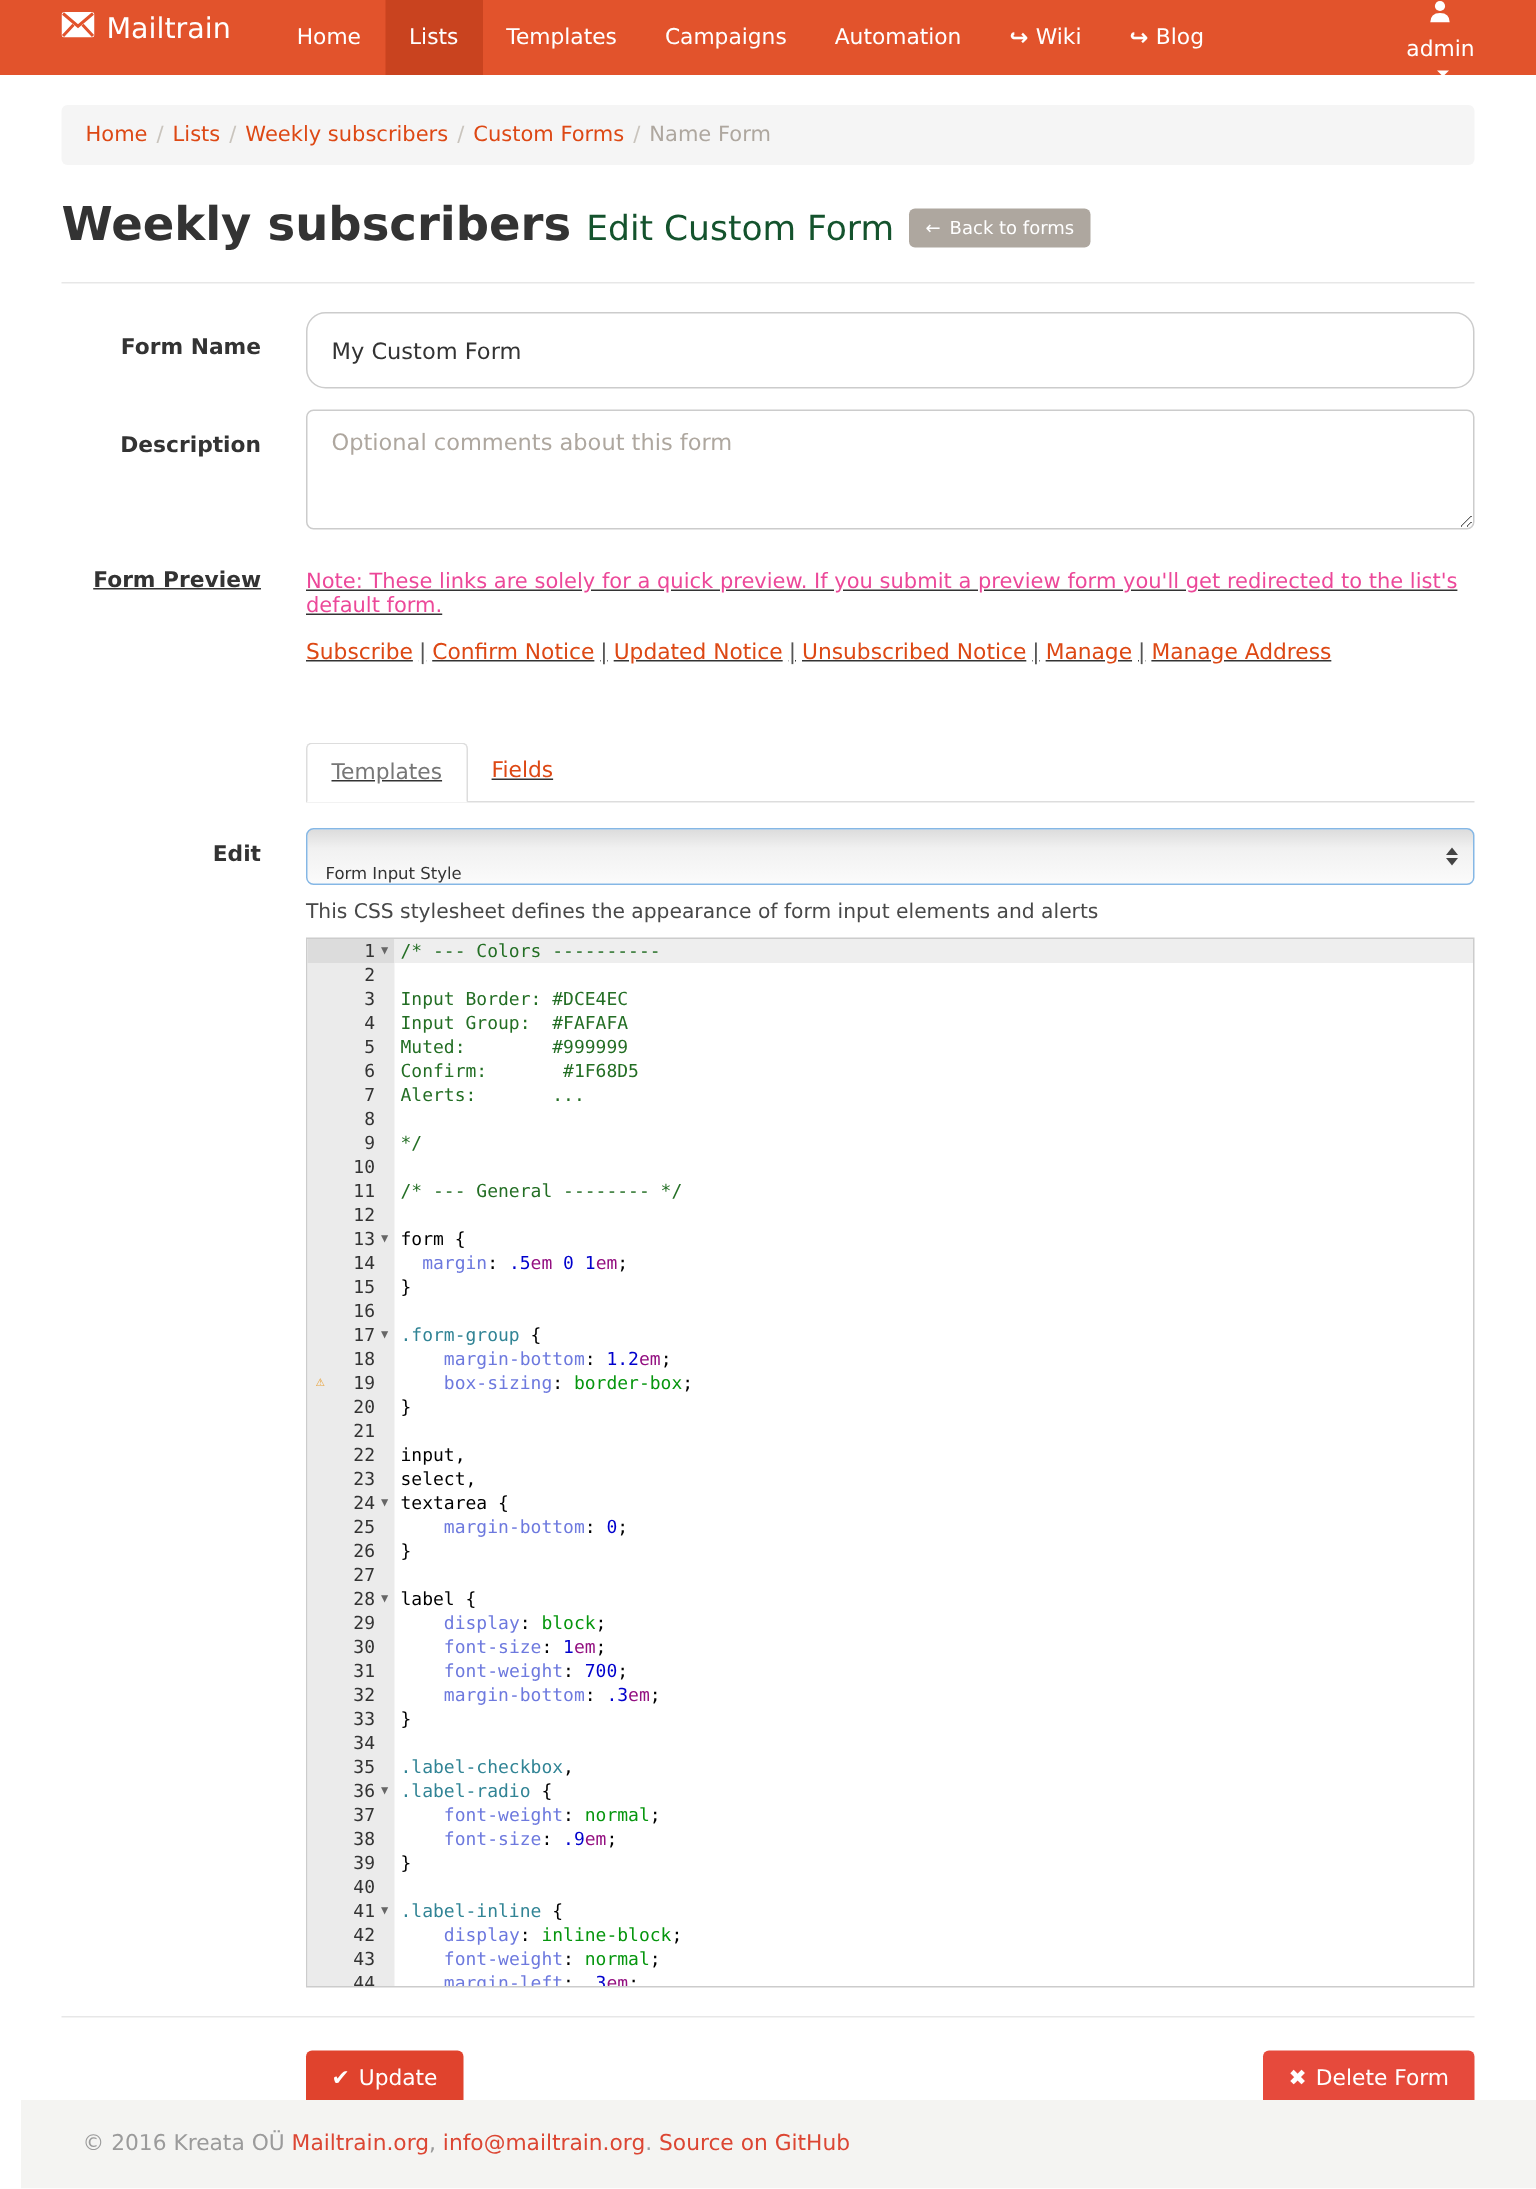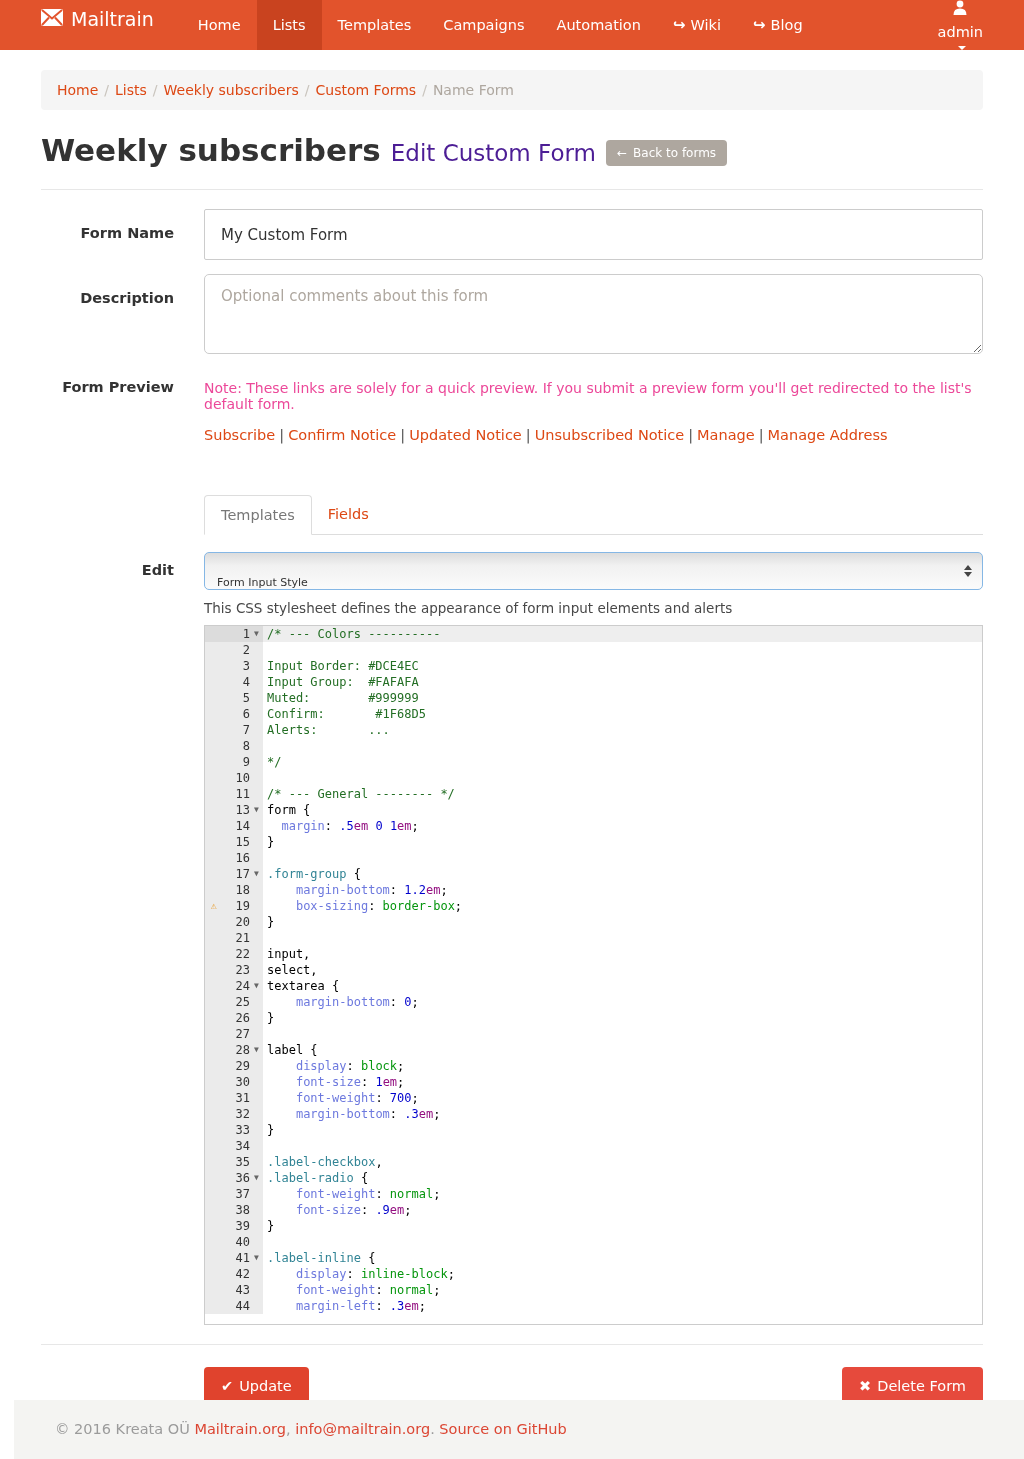--- a/index.html
+++ b/index.html
@@ -20,30 +20,30 @@
   .navbar .user { display:flex; align-items:center; gap:6px; padding:0 41px 0 12px; cursor:pointer; font-size:14.5px;flex-direction:column; }
   .caret { display:inline-block; width:0; height:0; border-left:4px solid transparent; border-right:4px solid transparent; border-top:4px solid #fff; margin-left:3px; }
   .share-icon { font-weight:bold; font-size:15px; }
   
   .container { width:942px; margin:0 41px; }
   .breadcrumb { margin-top:20px; background:#f5f5f5; border-radius:4px; padding:12px 16px; font-size:14px; color:#aea79f; }
   .breadcrumb a { color:var(--link); text-decoration:none; cursor:pointer; }
   .breadcrumb .sep { color:#c9c4bd; padding:0 6px; }
   .page-header { margin-top:22px; display:flex; align-items:baseline; gap:10px; }
   .page-header .title { font-size:31px; font-weight:bold; color:#333; }
-  .page-header .subtitle { font-size:23px; color:#4c1d95; }
+  .page-header .subtitle { font-size:23px; color:#14532d; }
   .btn { border:none; border-radius:4px; color:#fff; cursor:pointer; display:inline-flex; align-items:center; gap:6px; font-family:inherit; }
   .btn-back { background:var(--btn-default); font-size:12px; padding:6px 11px; position:relative; top:-4px; }
   hr.rule { border:none; border-top:1px solid #e7e7e7; margin:19px 0; }
   
   .form-row { display:flex; margin-bottom:14px; }
   .form-label { width:163px; padding-right:30px; text-align:right; font-weight:bold; font-size:14.5px; padding-top:16px; }
   .form-label.small-pad { padding-top:8px; }
   .form-control-col { width:779px; }
-  .text-input { width:100%; height:51px; border:1px solid #ccc; border-radius:2px; padding:12px 16px; font-size:15px; color:#333; font-family:inherit; }
+  .text-input { width:100%; height:51px; border:1px solid #ccc; border-radius:13px; padding:12px 16px; font-size:15px; color:#333; font-family:inherit; }
   .textarea { width:100%; height:80px; border:1px solid #ccc; border-radius:5px; padding:12px 16px; font-size:15px; color:#333; font-family:inherit; resize:vertical; }
   .textarea::placeholder, .text-input::placeholder { color:#aea79f; opacity:1; }
   .note { font-size:14px; color:#ec4899; padding-top:9px; }
   .preview-links { margin-top:15px; font-size:14.5px; color:#333; }
   .preview-links a { color:var(--link); text-decoration:none; cursor:pointer; }
   .preview-links .sep { color:#555; padding:0 4px; }
   
   .tabs { margin-top:52px; border-bottom:1px solid #ddd; display:flex; }
   .tab { padding:11px 16px; font-size:14.5px; cursor:pointer; }
   .tab.active { background:#fff; color:#777; border:1px solid #ddd; border-bottom:1px solid #fff; border-radius:4px 4px 0 0; margin-bottom:-1px; }
@@ -154,21 +154,21 @@
     </div>
   </div>
 
   <div class="form-row">
     <div class="form-label">Description</div>
     <div class="form-control-col">
       <textarea class="textarea" placeholder="Optional comments about this form" style=""></textarea>
     </div>
   </div>
 
-  <div class="form-row" style="margin-bottom:0;">
+  <div class="form-row" style="margin-bottom:0;text-decoration:underline;">
     <div class="form-label small-pad">Form Preview</div>
     <div class="form-control-col">
       <div class="note">Note: These links are solely for a quick preview. If you submit a preview form you'll get redirected to the list's default form.</div>
       <div class="preview-links" id="preview-links"><a>Subscribe</a><span class="sep">|</span><a>Confirm Notice</a><span class="sep">|</span><a>Updated Notice</a><span class="sep">|</span><a>Unsubscribed Notice</a><span class="sep">|</span><a>Manage</a><span class="sep">|</span><a>Manage Address</a></div>
 
       <div class="tabs" id="tabs">
           <div class="tab active">Templates</div>
           <div class="tab inactive">Fields</div>
         </div>
     </div>
@@ -191,20 +191,21 @@
           <div class="code-line"><div class="gutter"><span class="warn"></span><span class="num">2</span><span class="fold"></span></div><div class="code-text"></div></div>
           <div class="code-line"><div class="gutter"><span class="warn"></span><span class="num">3</span><span class="fold"></span></div><div class="code-text"><span class="tok-c">Input Border: #DCE4EC</span></div></div>
           <div class="code-line"><div class="gutter"><span class="warn"></span><span class="num">4</span><span class="fold"></span></div><div class="code-text"><span class="tok-c">Input Group:  #FAFAFA</span></div></div>
           <div class="code-line"><div class="gutter"><span class="warn"></span><span class="num">5</span><span class="fold"></span></div><div class="code-text"><span class="tok-c">Muted:        #999999</span></div></div>
           <div class="code-line"><div class="gutter"><span class="warn"></span><span class="num">6</span><span class="fold"></span></div><div class="code-text"><span class="tok-c">Confirm:       #1F68D5</span></div></div>
           <div class="code-line"><div class="gutter"><span class="warn"></span><span class="num">7</span><span class="fold"></span></div><div class="code-text"><span class="tok-c">Alerts:       ...</span></div></div>
           <div class="code-line"><div class="gutter"><span class="warn"></span><span class="num">8</span><span class="fold"></span></div><div class="code-text"></div></div>
           <div class="code-line"><div class="gutter"><span class="warn"></span><span class="num">9</span><span class="fold"></span></div><div class="code-text"><span class="tok-c">*/</span></div></div>
           <div class="code-line"><div class="gutter"><span class="warn"></span><span class="num">10</span><span class="fold"></span></div><div class="code-text"></div></div>
           <div class="code-line"><div class="gutter"><span class="warn"></span><span class="num">11</span><span class="fold"></span></div><div class="code-text"><span class="tok-c">/* --- General -------- */</span></div></div>
+          <div class="code-line"><div class="gutter"><span class="warn"></span><span class="num">12</span><span class="fold"></span></div><div class="code-text"></div></div>
           <div class="code-line"><div class="gutter"><span class="warn"></span><span class="num">13</span><span class="fold">▼</span></div><div class="code-text"><span class="tok-t">form {</span></div></div>
           <div class="code-line"><div class="gutter"><span class="warn"></span><span class="num">14</span><span class="fold"></span></div><div class="code-text"><span class="tok-t">  </span><span class="tok-p">margin</span><span class="tok-t">: </span><span class="tok-n">.5</span><span class="tok-k">em</span><span class="tok-t"> </span><span class="tok-n">0</span><span class="tok-t"> </span><span class="tok-n">1</span><span class="tok-k">em</span><span class="tok-t">;</span></div></div>
           <div class="code-line"><div class="gutter"><span class="warn"></span><span class="num">15</span><span class="fold"></span></div><div class="code-text"><span class="tok-t">}</span></div></div>
           <div class="code-line"><div class="gutter"><span class="warn"></span><span class="num">16</span><span class="fold"></span></div><div class="code-text"></div></div>
           <div class="code-line"><div class="gutter"><span class="warn"></span><span class="num">17</span><span class="fold">▼</span></div><div class="code-text"><span class="tok-v">.form-group</span><span class="tok-t"> {</span></div></div>
           <div class="code-line"><div class="gutter"><span class="warn"></span><span class="num">18</span><span class="fold"></span></div><div class="code-text"><span class="tok-t">    </span><span class="tok-p">margin-bottom</span><span class="tok-t">: </span><span class="tok-n">1.2</span><span class="tok-k">em</span><span class="tok-t">;</span></div></div>
           <div class="code-line"><div class="gutter"><span class="warn">⚠</span><span class="num">19</span><span class="fold"></span></div><div class="code-text"><span class="tok-t">    </span><span class="tok-p">box-sizing</span><span class="tok-t">: </span><span class="tok-g">border-box</span><span class="tok-t">;</span></div></div>
           <div class="code-line"><div class="gutter"><span class="warn"></span><span class="num">20</span><span class="fold"></span></div><div class="code-text"><span class="tok-t">}</span></div></div>
           <div class="code-line"><div class="gutter"><span class="warn"></span><span class="num">21</span><span class="fold"></span></div><div class="code-text"></div></div>
           <div class="code-line"><div class="gutter"><span class="warn"></span><span class="num">22</span><span class="fold"></span></div><div class="code-text"><span class="tok-t">input,</span></div></div>

